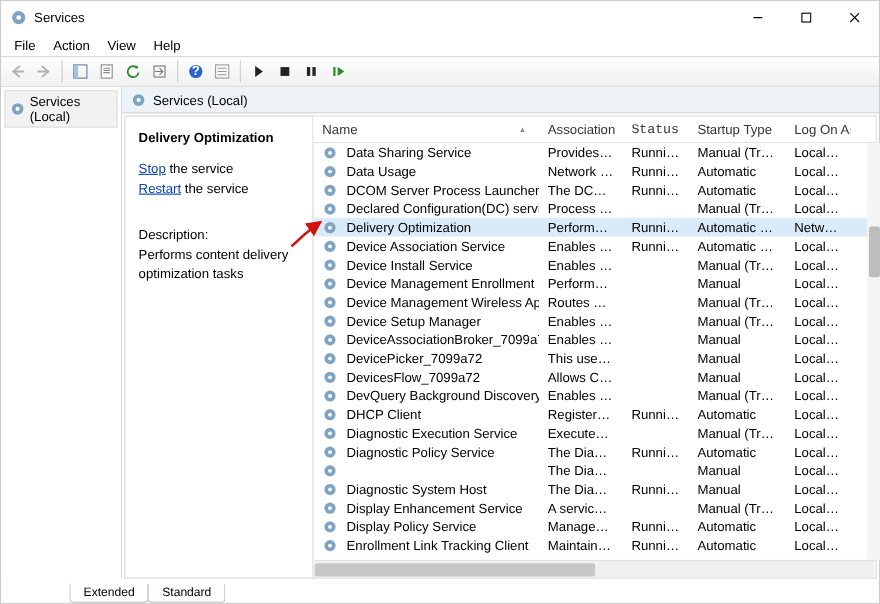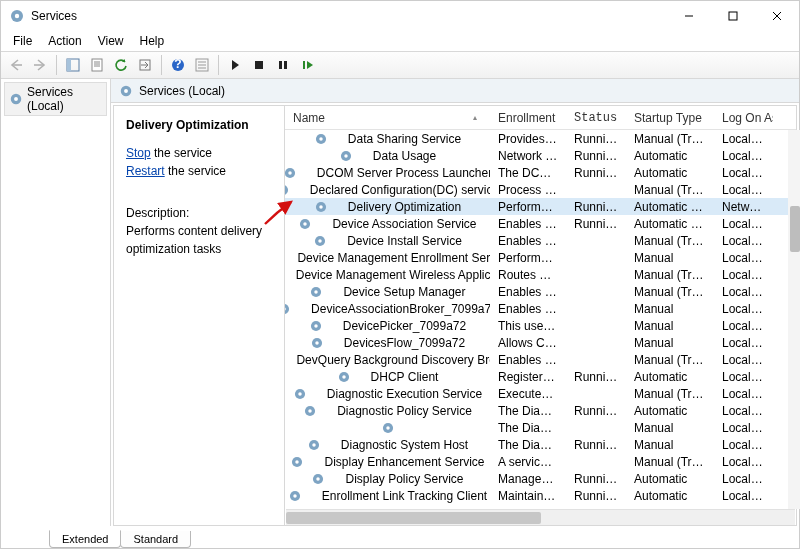--- a/index.html
+++ b/index.html
@@ -48,34 +48,34 @@
 .col.desc { width: 76px; }
 .col.status { width: 60px; font-family: Liberation Mono, monospace; }
 .col.startup { width: 88px; }
 .col.logon { width: 60px; }
 .sort-ind { font-size: 8px; color: #888; margin-left: auto; padding-right: 4px; }
 
 .rows { flex: 1; overflow: hidden; }
 .row { height: 17px; display: flex; align-items: center; }
 .row.selected { background: #d9eaf8; }
 .cell { padding: 0 8px; white-space: nowrap; overflow: hidden; text-overflow: ellipsis; }
-.cell.name { width: 205px; display: flex; align-items: center; gap: 20px; justify-content: center; }
+.cell.name { width: 205px; display: flex; align-items: center; gap: 8px; }
 .cell.desc { width: 76px; }
 .cell.status { width: 60px; }
 .cell.startup { width: 88px; }
 .cell.logon { width: 60px; }
 .gear-ic { width: 14px; height: 14px; flex: 0 0 14px; }
 
 .hscroll { height: 16px; background: #f0f0f0; border-top: 1px solid #e1e1e1; position: relative; margin: 0 1px; }
 .hscroll .thumb { position: absolute; left: 0; top: 2px; height: 12px; width: 50%; background: #c7c7c7; border-radius: 2px; }
 
 .vscroll { position: absolute; right: -6px; top: 24px; bottom: 16px; width: 14px; background: #f4f4f4; }
 .vscroll .thumb { position: absolute; left: 2px; top: 76px; width: 10px; height: 46px; background: #bdbdbd; border-radius: 2px; }
 
-.tabs { height: 22px; display: flex; align-items: flex-end; padding-left: 48px; text-align: center; }
+.tabs { height: 22px; display: flex; align-items: flex-end; padding-left: 62px; text-align: center; }
 .tab { position: relative; padding: 2px 12px; border: 1px solid #b8b8b8; border-top: none; background: #fdfdfd; margin-right: -1px; border-radius: 0 0 4px 4px; font-size: 11px; }
 .tab.active { background: #fff; border-top: 1px solid #fff; z-index: 2; }
 
 
 .arrow { position: absolute; pointer-events: none; }
 svg.gear circle.inner { fill: #fff; }
 </style>
 </head>
 <body>
 
@@ -228,21 +228,21 @@
           <div class="desc-lbl">Description:</div>
           <div>Performs content delivery optimization tasks</div>
         </div>
 
         <div class="listwrap" style="position:relative">
           <div class="columns">
             <div class="col name">
                 <span>Name</span>
                 <span class="sort-ind">▴</span>
               </div>
-            <div class="col desc">Enrollment</div>
+            <div class="col desc">Association</div>
             <div class="col status">Status</div>
             <div class="col startup">Startup Type</div>
             <div class="col logon">Log On As</div>
           </div>
           <div class="rows" id="rows">
               <div class="row">
                 <div class="cell name">
                   <span class="gear-ic"><svg class="gear" viewBox="0 0 16 16" width="14" height="14">
                       <circle cx="8" cy="8" r="5.8" fill="#7ea4c3"></circle>
                       <circle cx="8" cy="8" r="2" fill="#fff"></circle>

